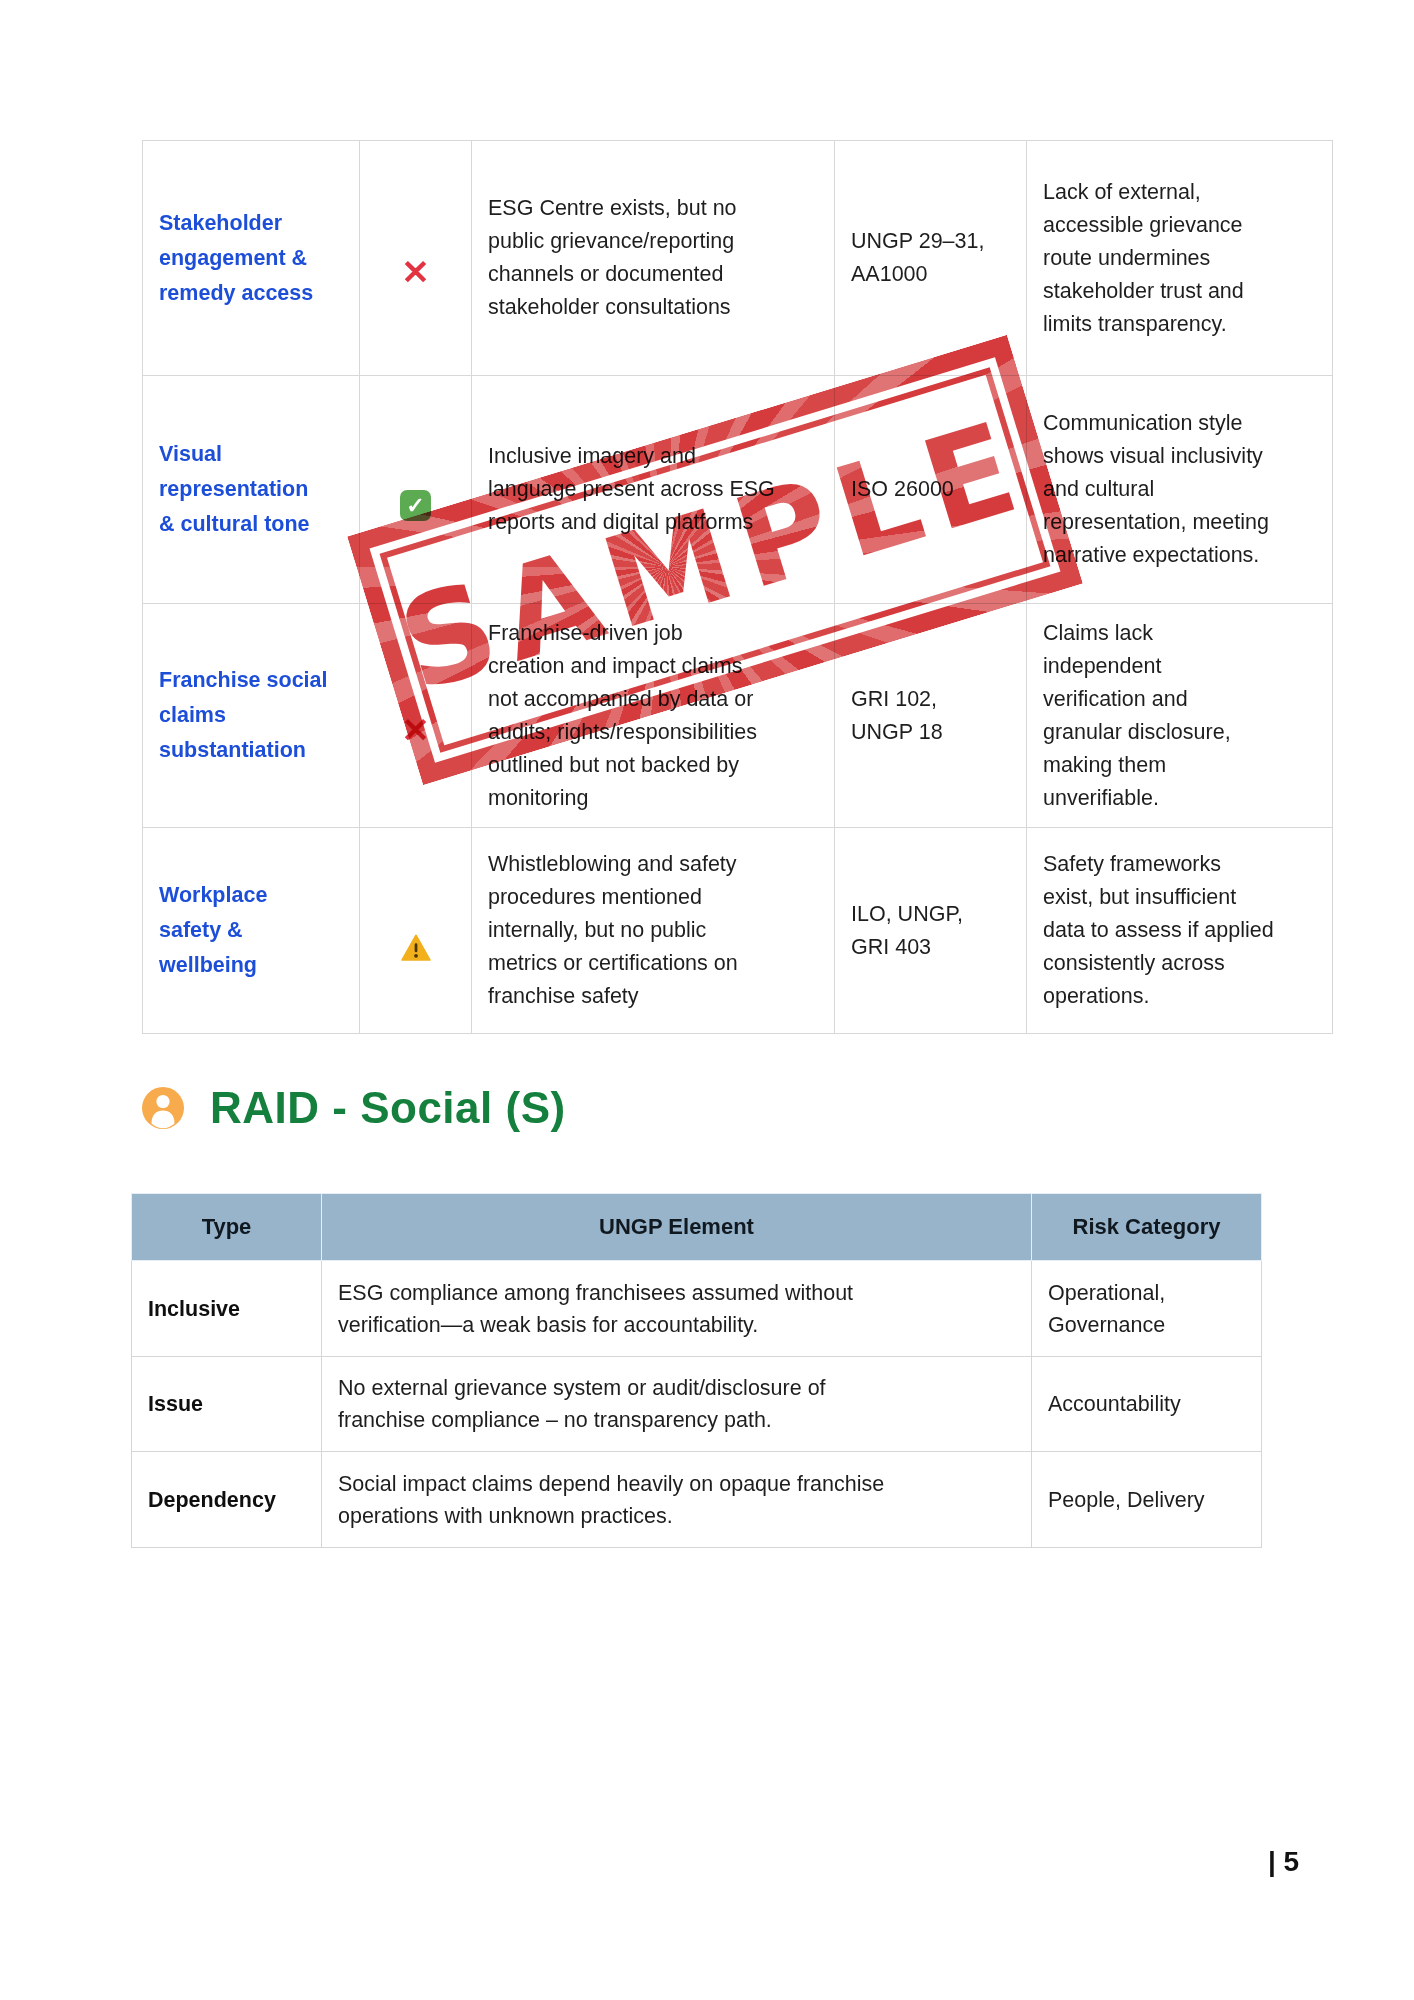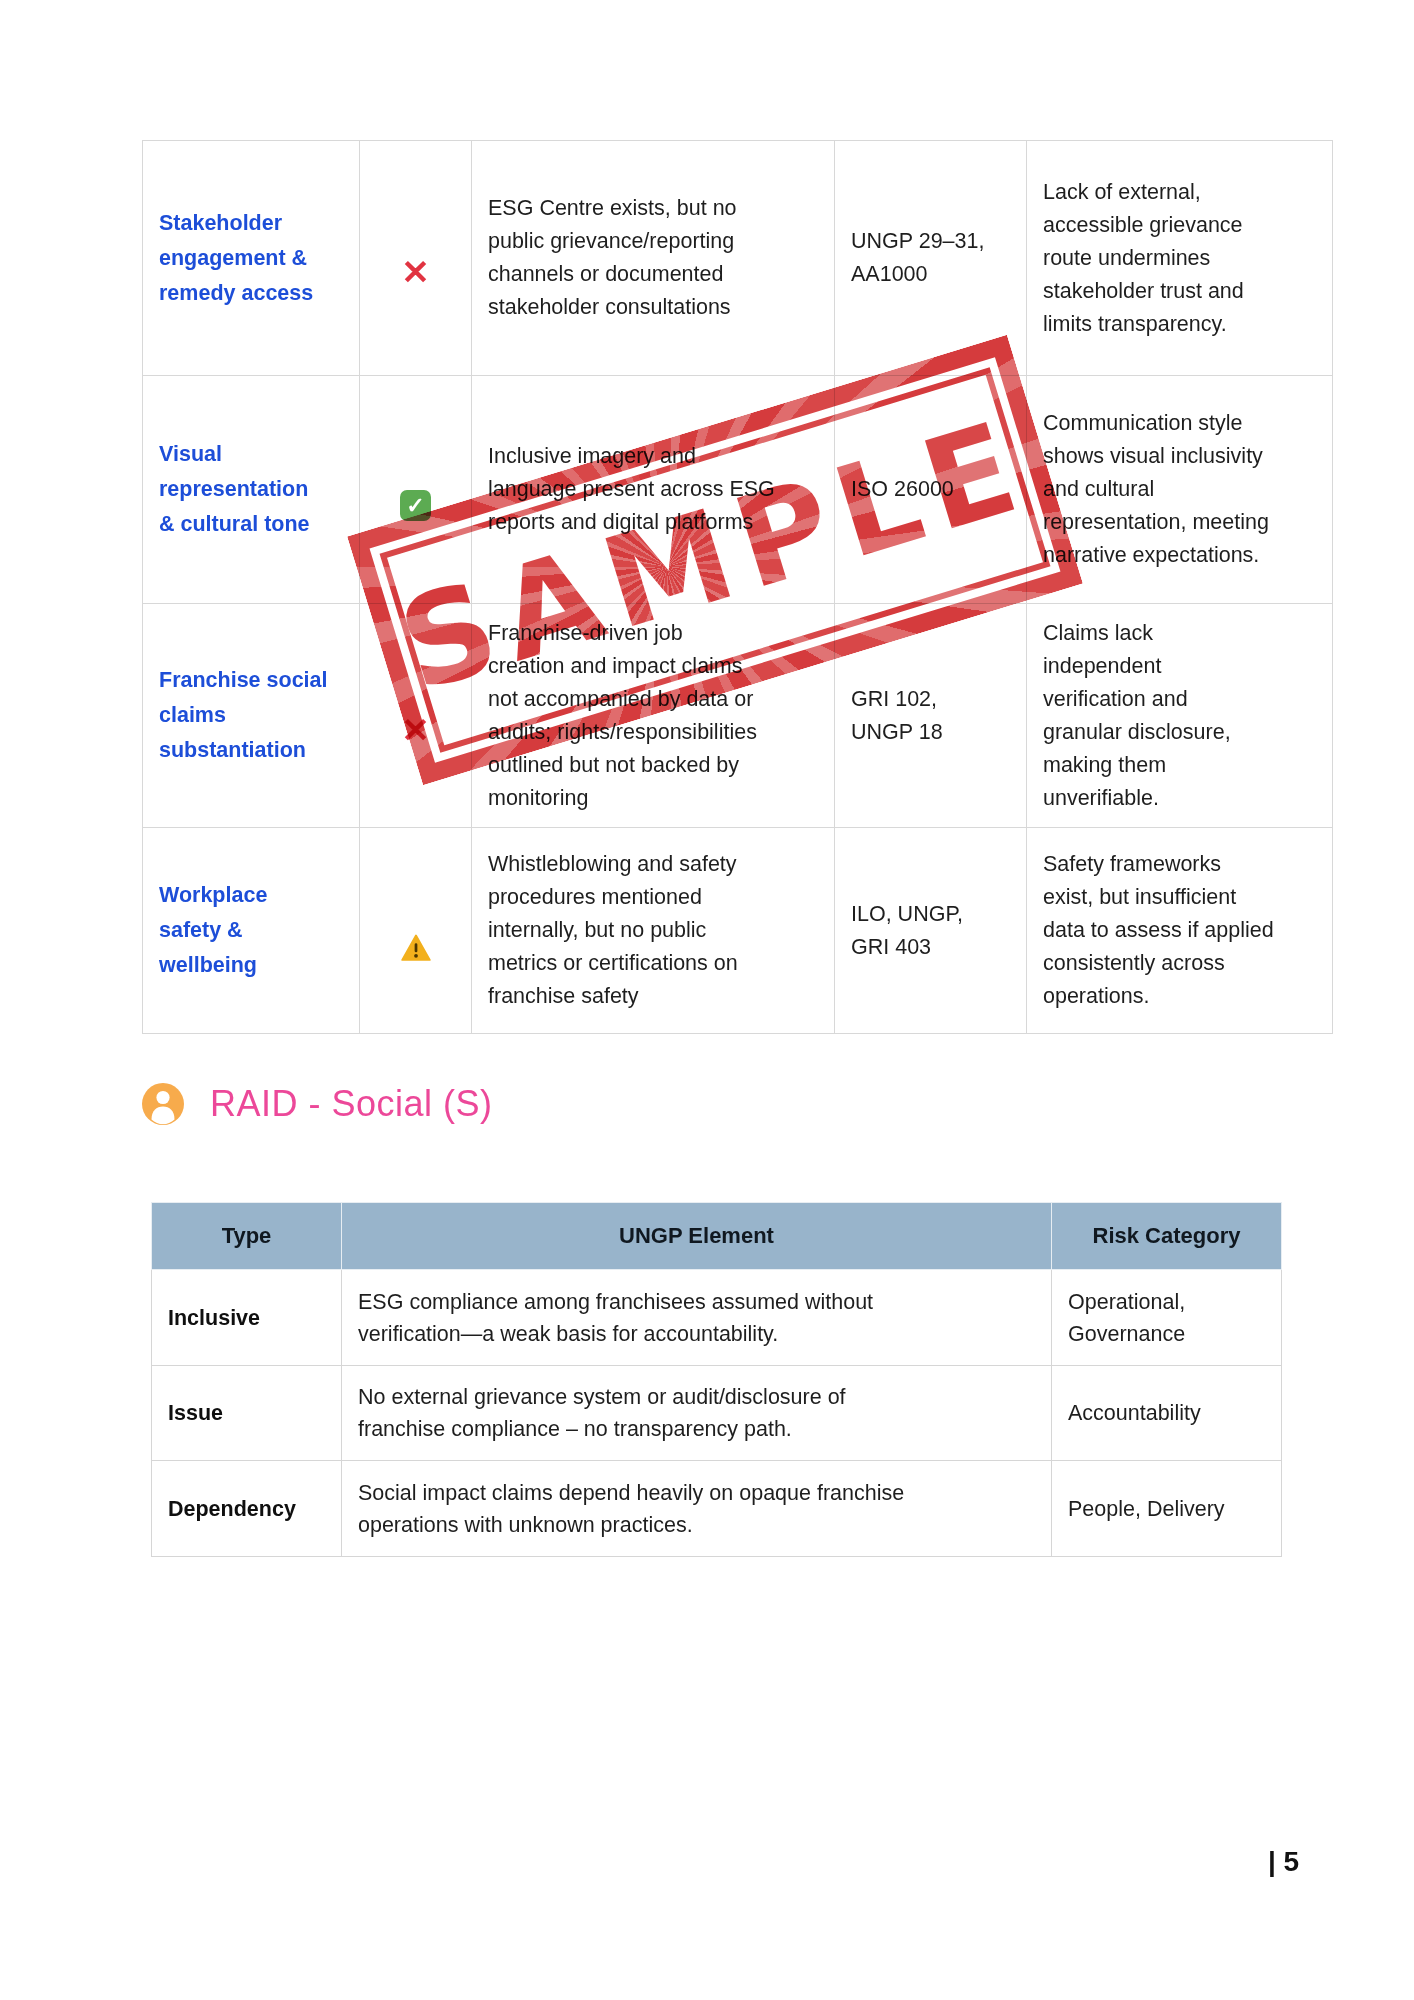--- a/index.html
+++ b/index.html
@@ -50,26 +50,26 @@
     font-family:"DejaVu Sans", sans-serif; font-weight:bold;
     font-size:126px; letter-spacing:12px; color:#d22c2e; line-height:1;
     transform:translateY(-4px);
   }
   
   #raid-header {
     position:absolute; left:142px; top:1083px;
     display:flex; align-items:center; gap:26px;
   }
   #raid-header .title {
-    font-size:36px; font-weight:normal; color:#ec4899; letter-spacing:0.5px;
+    font-size:44px; font-weight:bold; color:#15803d; letter-spacing:0.5px;
   }
   
   #raid-table {
-    position:absolute; left:151px; top:1193px;
-    border-collapse:collapse; table-layout:fixed; width:1130px;margin-top:9px;
+    position:absolute; left:131px; top:1193px;
+    border-collapse:collapse; table-layout:fixed; width:1130px;
   }
   #raid-table th {
     background:#98b4cb; border:1px solid #e7edf2;
     font-size:22px; font-weight:bold; color:#101820; text-align:center;
     height:64px; vertical-align:middle;
   }
   #raid-table td {
     border:1px solid #d6d6d6; vertical-align:middle;
     padding:10px 16px; font-size:21.5px; line-height:32px;
     white-space:pre-line; color:#1e1e1e;

